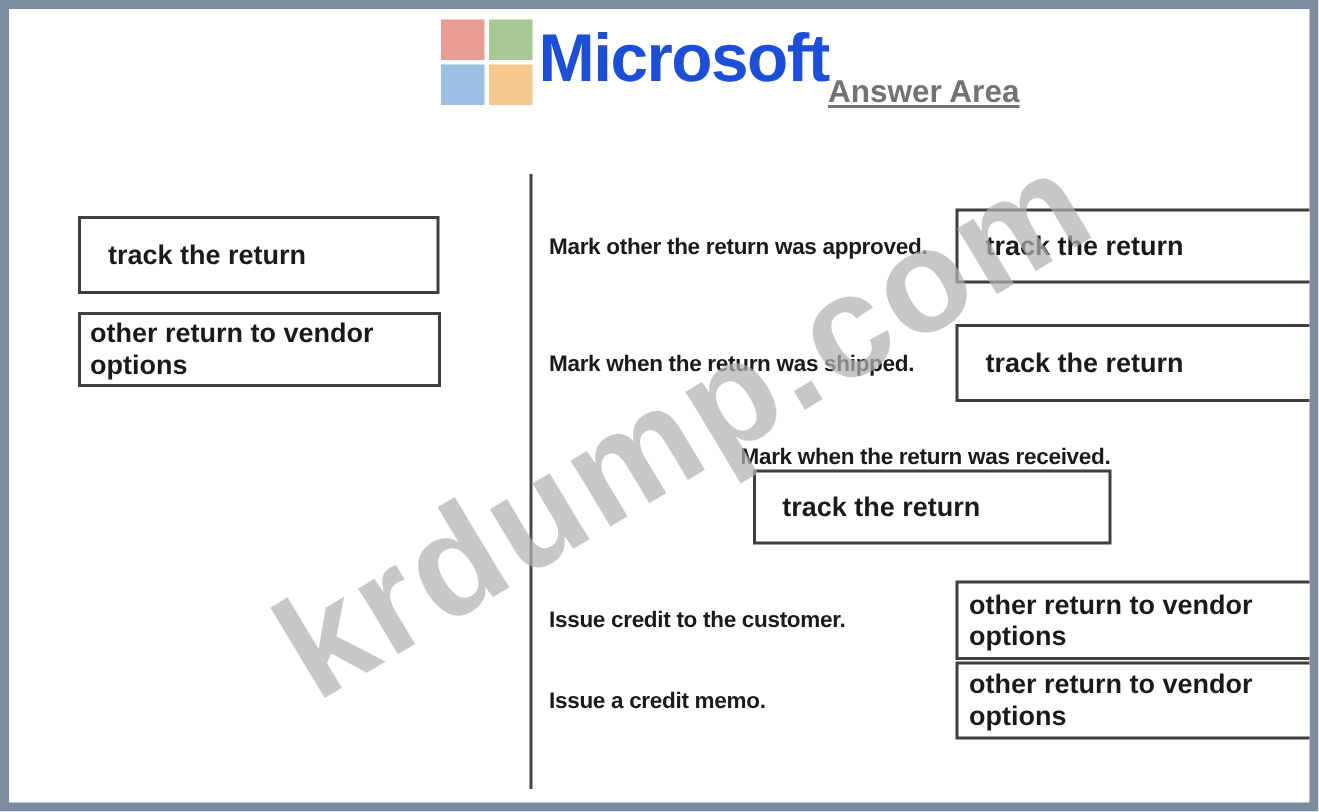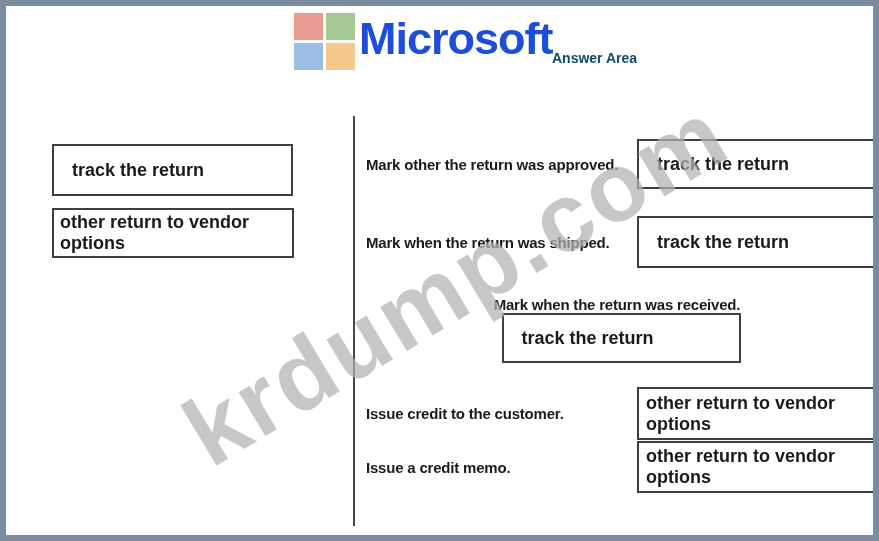--- a/index.html
+++ b/index.html
@@ -31,23 +31,24 @@
     font-size: 45px;
     font-weight: 600;
     letter-spacing: -1px;
     line-height: 1.1;
   }
 
   
   .answer-area-title {
     position: absolute;
     left: 546px; top: 44px;
-    font-size: 14px;
+    font-size: 21px;
     font-weight: bold;
-    color: #0c4a6e;
+    color: #737373;
+    text-decoration: underline;
   }
 
   
   .opt-box {
     position: absolute;
     border: 2px solid #3f3f3f;
     background: #ffffff;
     display: flex;
     align-items: center;
     font-size: 18px;

